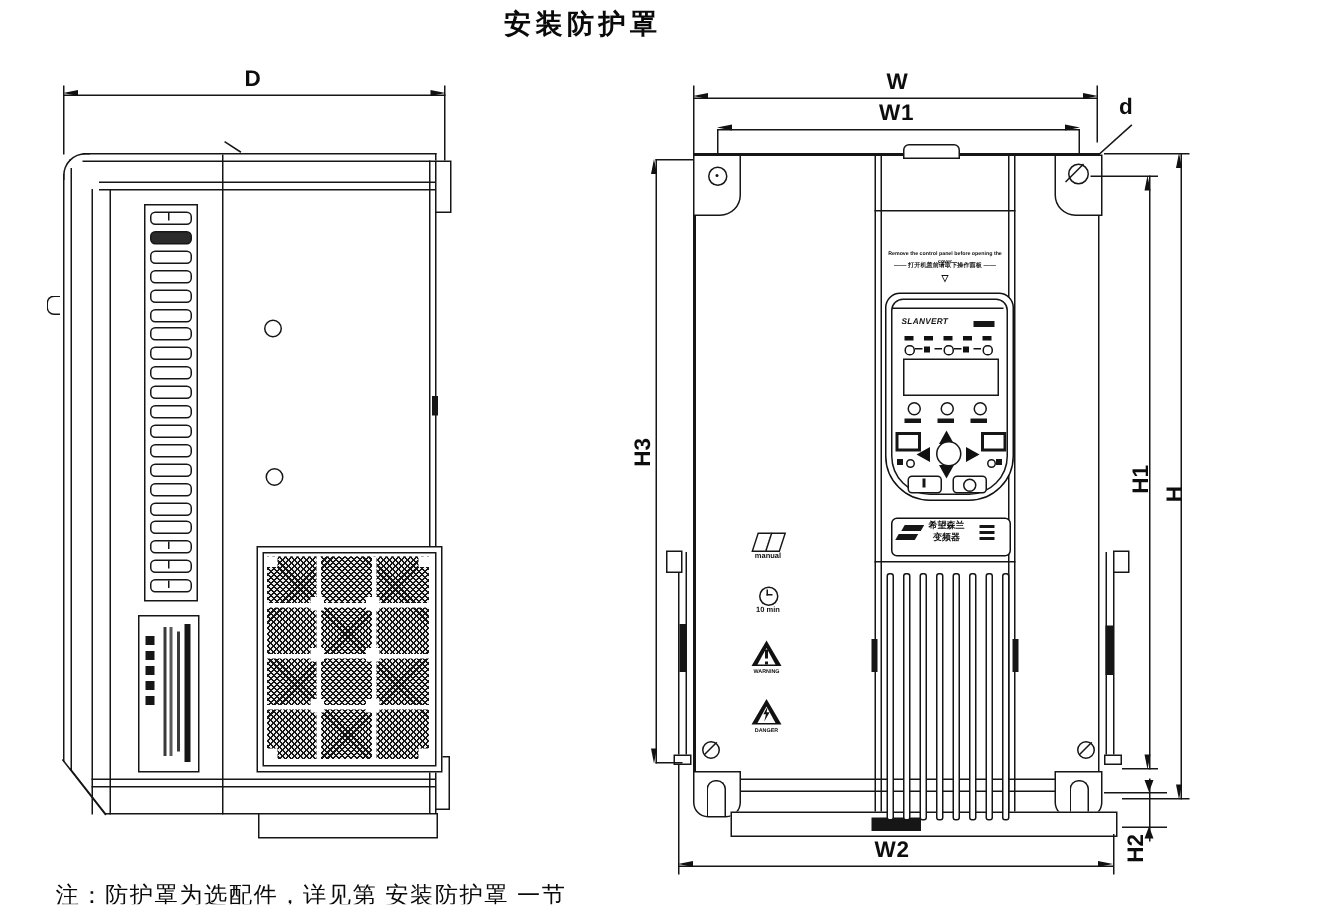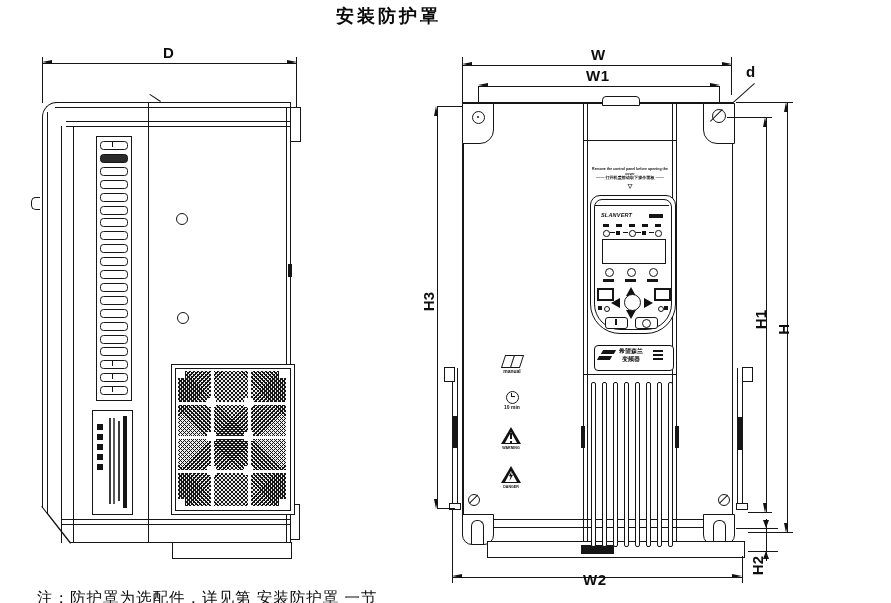--- a/index.html
+++ b/index.html
@@ -218,21 +218,21 @@
   <div class="ar" style="left:763px;top:551px;border-width:0 3px 8px 3px;border-bottom-color:#111;"></div>
   <div class="ln" style="left:736px;top:528px;width:42px;height:1px;"></div>
   <div class="ln" style="left:748px;top:551px;width:30px;height:1px;"></div>
   <div class="vlab" style="left:750px;top:556px;">H2</div>
 
   <div class="ln" style="left:452px;top:510px;width:1px;height:73px;"></div>
   <div class="ln" style="left:742px;top:556px;width:1px;height:27px;"></div>
   <div class="ln" style="left:452px;top:577px;width:290px;height:1.2px;"></div>
   <div class="ar ar-l" style="left:452px;top:574px;"></div>
   <div class="ar ar-r" style="left:732px;top:574px;"></div>
-  <div class="dlab" style="left:583px;top:572px;">W2</div>
+  <div class="dlab" style="left:583px;top:559px;">W2</div>
 
   <div class="bx" style="left:503px;top:355px;width:8px;height:11px;transform:skewX(-18deg);"></div>
   <div class="bx" style="left:512px;top:355px;width:8px;height:11px;transform:skewX(-18deg);"></div>
   <div class="t5" style="left:498px;top:369px;width:28px;">manual</div>
   <div class="bx cir" style="left:506px;top:391px;width:11px;height:11px;border-width:1.4px;"></div>
   <div class="ln" style="left:511px;top:393px;width:1.2px;height:4px;"></div>
   <div class="ln" style="left:511px;top:396px;width:4px;height:1.2px;"></div>
   <div class="t5" style="left:498px;top:405px;width:28px;">10 min</div>
   <div class="ar" style="left:501px;top:427px;border-width:0 10px 17px 10px;border-bottom-color:#111;"></div>
   <div class="ar" style="left:504.5px;top:431.5px;border-width:0 6.5px 11px 6.5px;border-bottom-color:#fff;"></div>

